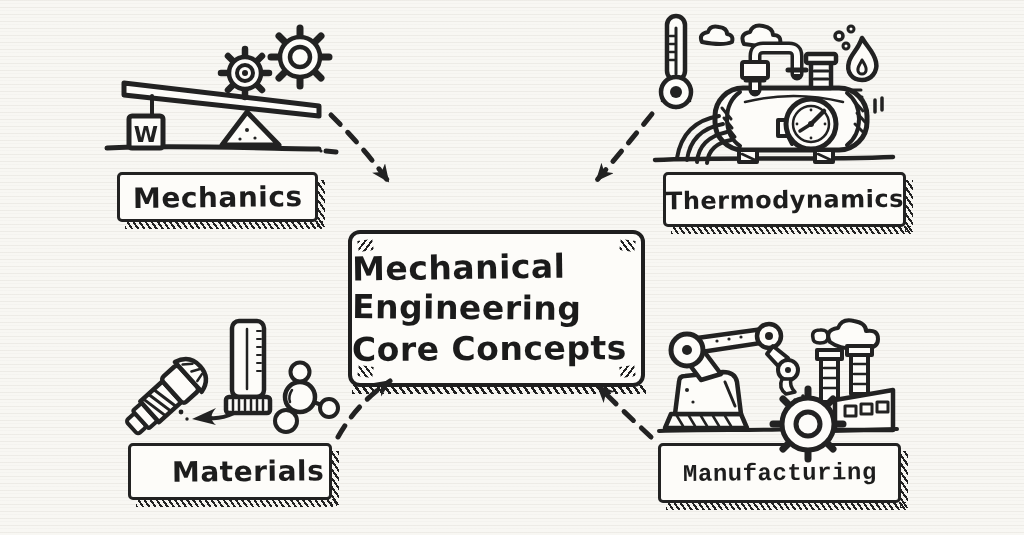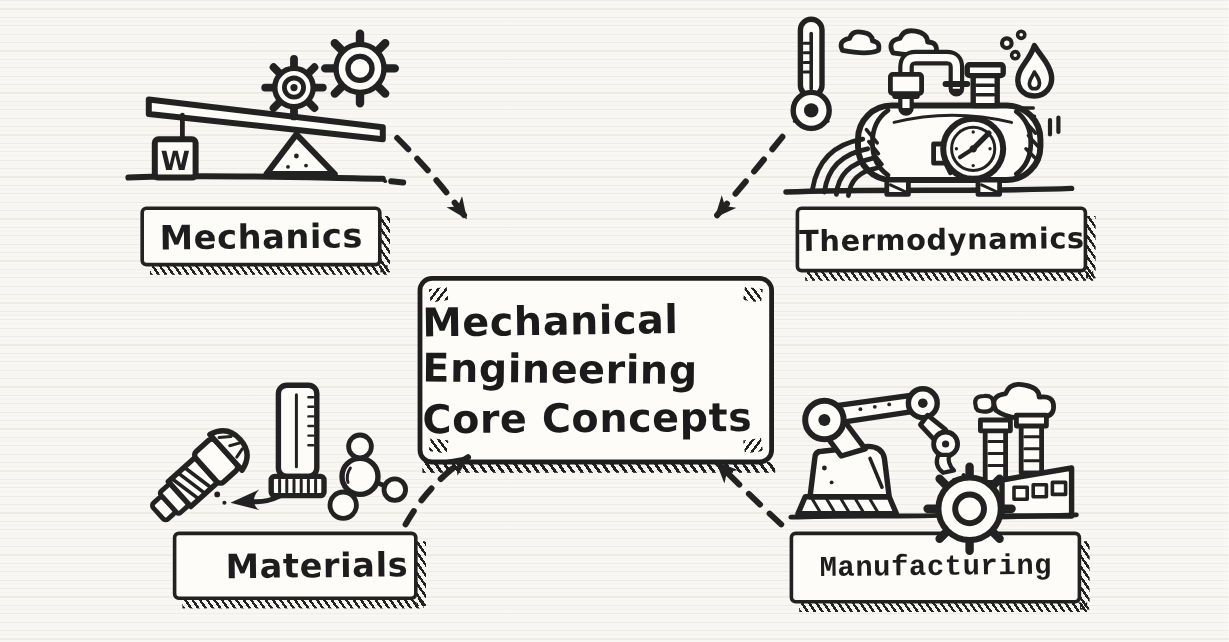--- a/index.html
+++ b/index.html
@@ -255,21 +255,21 @@
   </div>
 
   <div class="label-box" style="left:117px;top:172px;width:201px;height:50px;">
     <span class="label-text">Mechanics</span>
   </div>
 
   <div class="label-box" style="left:663px;top:172px;width:243px;height:55px;">
     <span class="label-text small">Thermodynamics</span>
   </div>
 
-  <div class="label-box" style="left:144px;top:443px;width:204px;height:57px;padding-left:36px;">
+  <div class="label-box" style="left:128px;top:443px;width:204px;height:57px;padding-left:36px;">
     <span class="label-text">Materials</span>
   </div>
 
   <div class="label-box" style="left:658px;top:443px;width:243px;height:60px;font-family:Liberation Mono, monospace;">
     <span class="label-text small">Manufacturing</span>
   </div>
 
   <svg id="arrows" width="1024" height="535" viewBox="0 0 1024 535">
     <defs>
       <marker id="ah" markerUnits="userSpaceOnUse" markerWidth="22" markerHeight="20" refX="16" refY="8" orient="auto">

